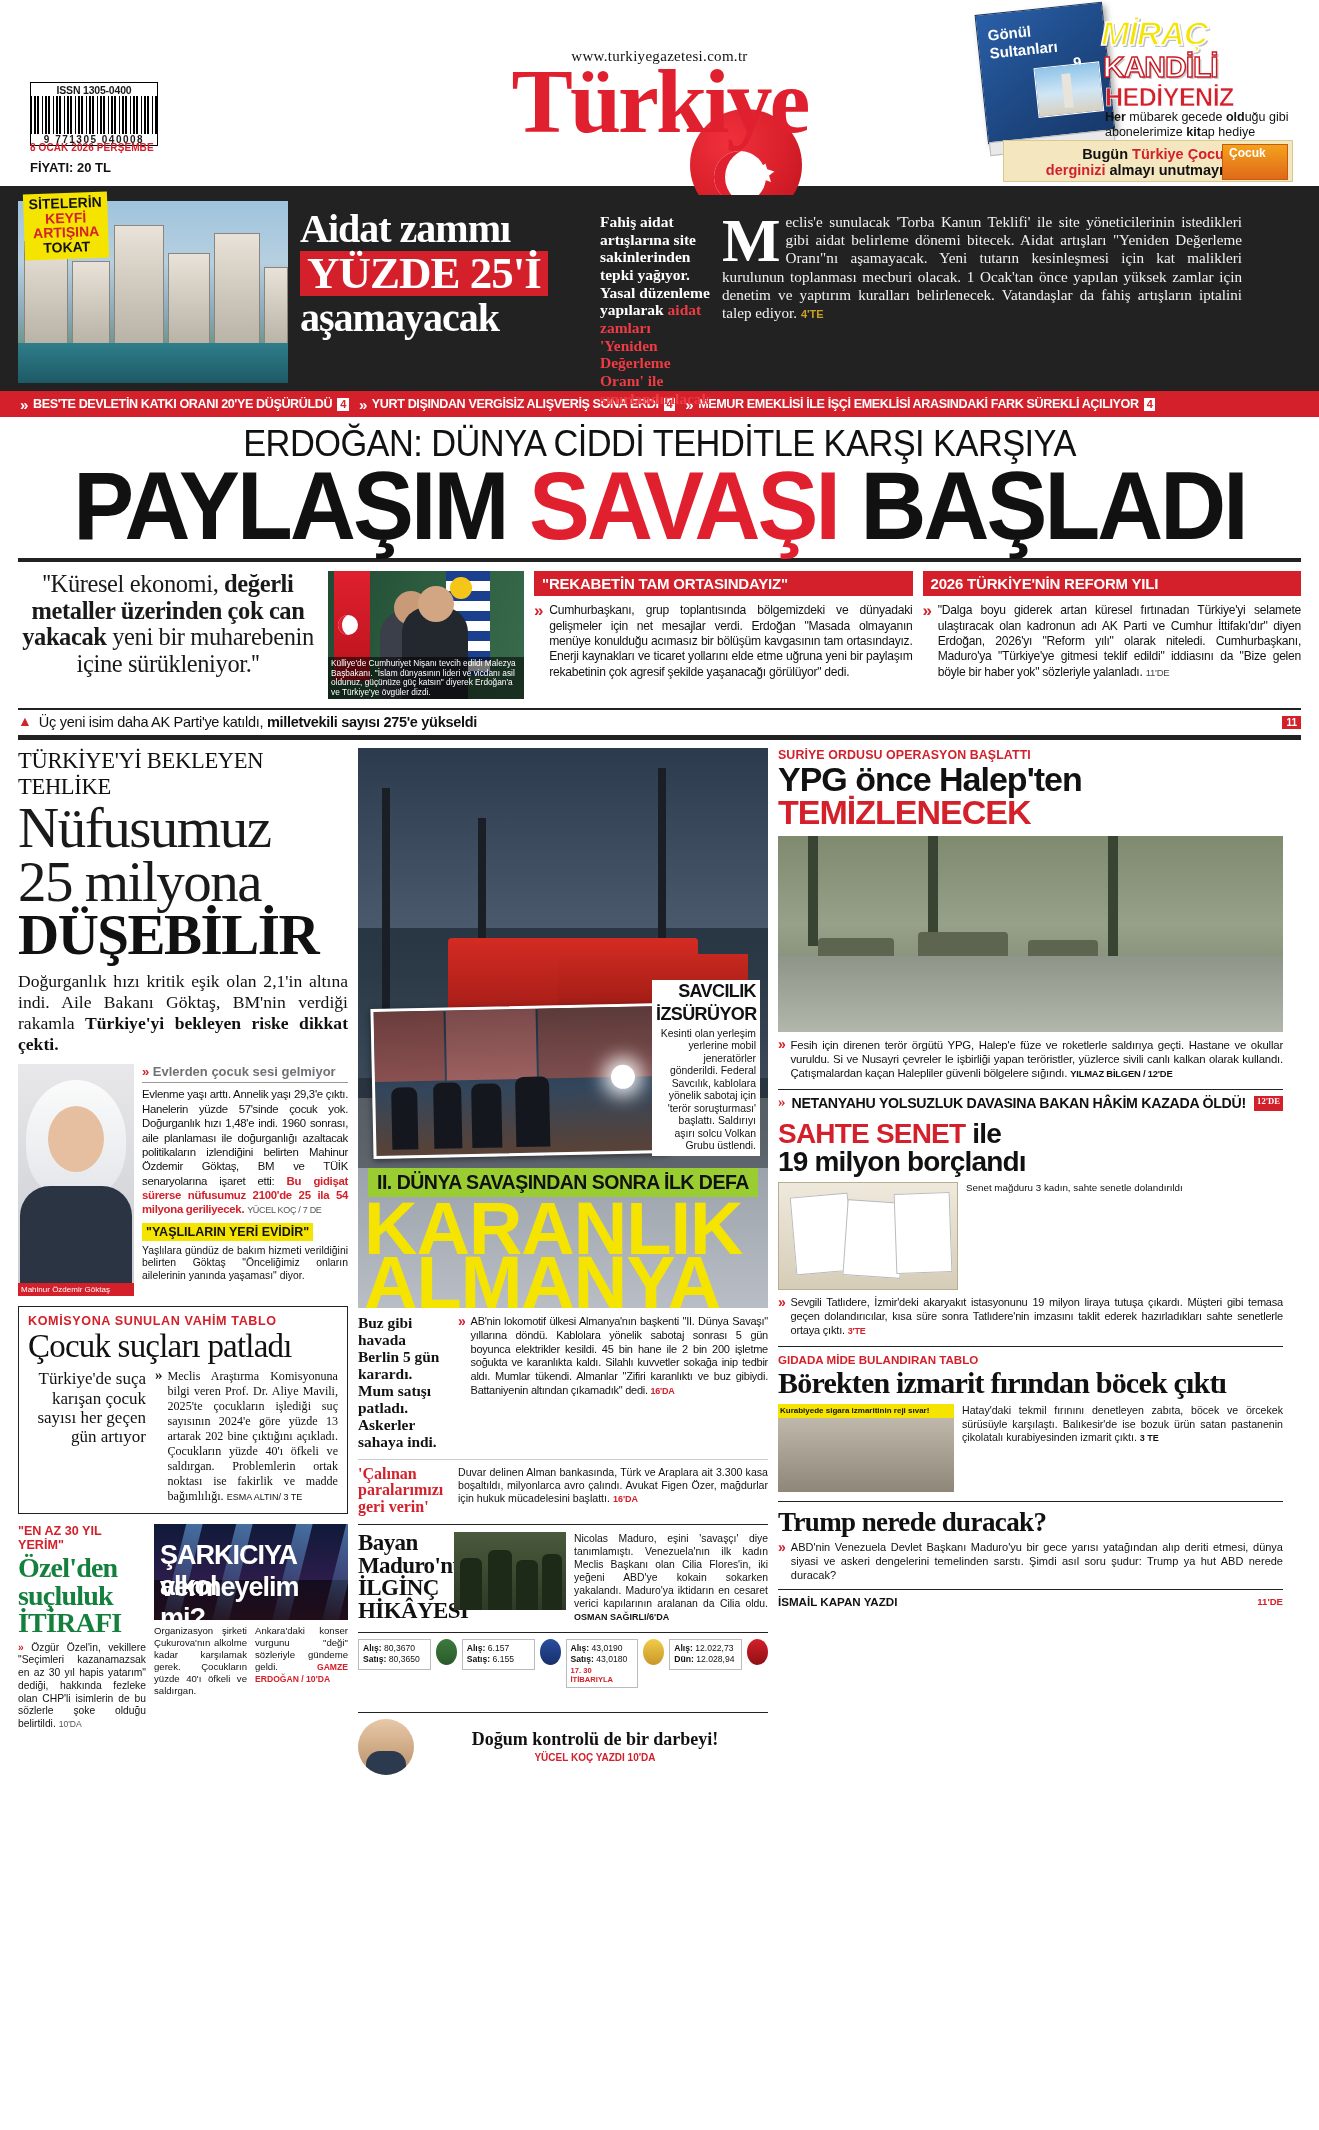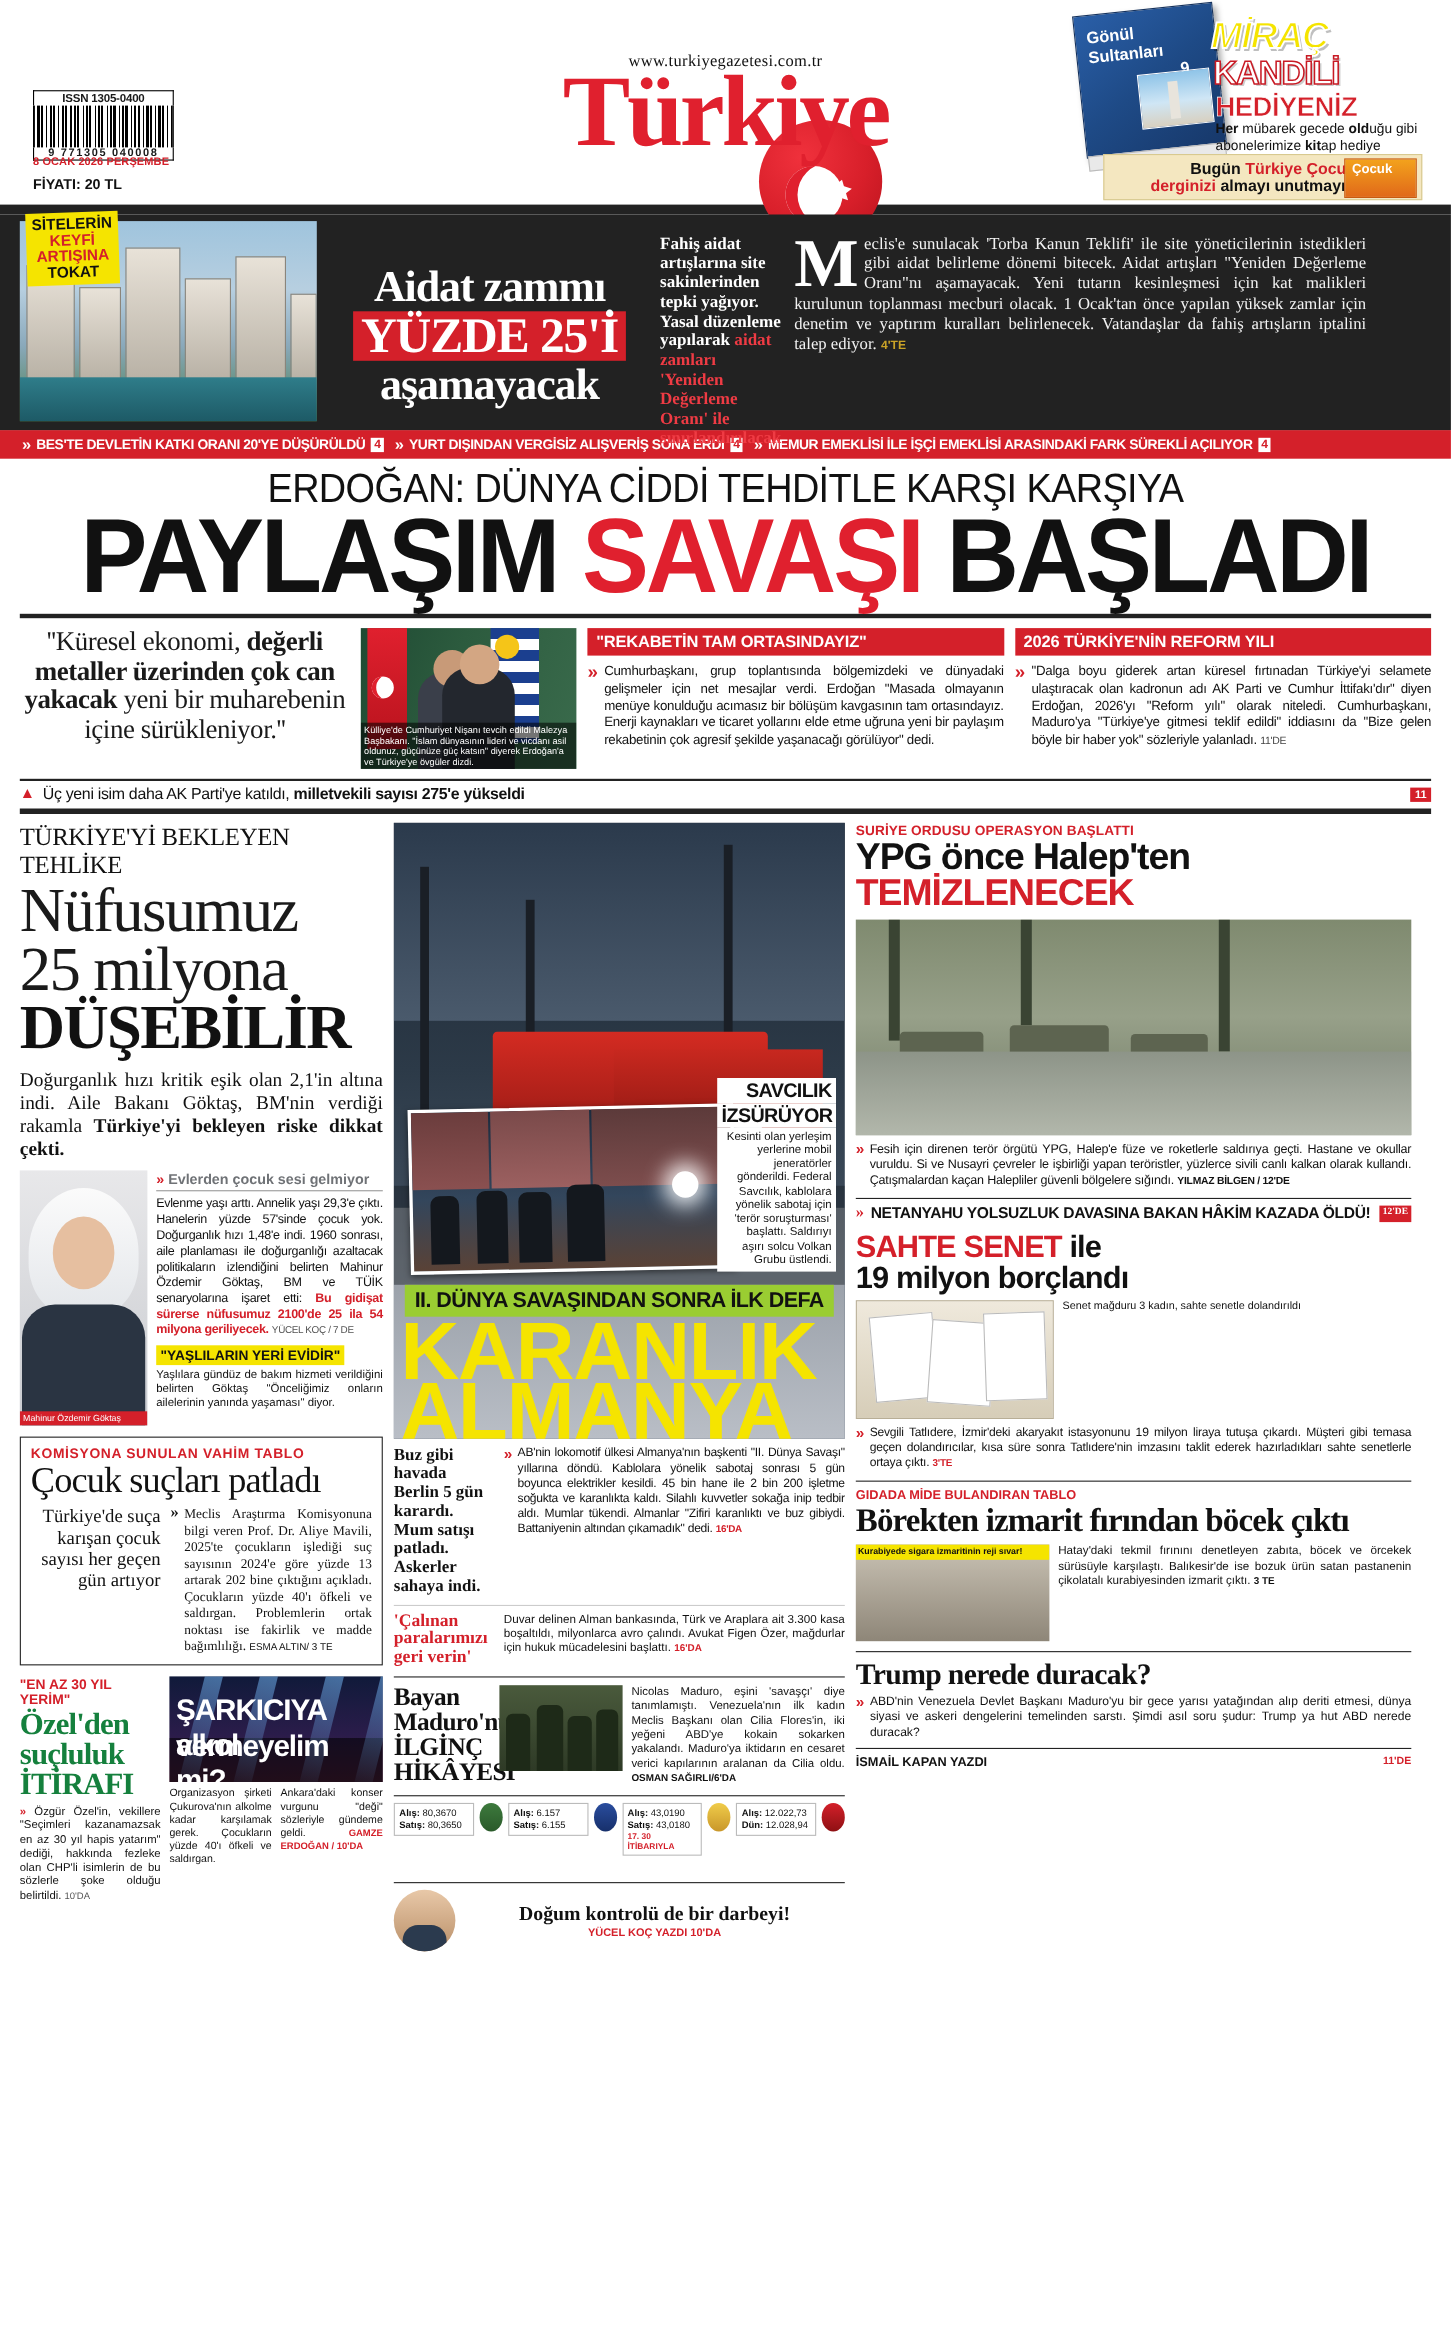--- a/index.html
+++ b/index.html
@@ -62,21 +62,21 @@
 
   
   .lead { position:relative; height:196px; background:#222; margin:0 -18px; }
   .lead-photo { position:absolute; left:18px; top:6px; width:270px; height:182px;
      background:linear-gradient(#9fc4dd 0%, #b7cfe0 34%, #8aa9bb 62%, #4a7f4e 100%); overflow:hidden; }
   .lead-photo .bl { position:absolute; bottom:38px; background:linear-gradient(#e8e2d8,#b9b2a6); border:1px solid #8b857b; }
   .lead-photo .water { position:absolute; left:0; bottom:0; width:100%; height:40px; background:linear-gradient(#2f7d8a,#1d5a66); }
   .lead-badge { position:absolute; left:24px; top:-2px; width:84px; background:#f5e400; padding:3px 4px 5px; z-index:4;
      font-family:"Liberation Sans",sans-serif; font-weight:700; font-size:14px; line-height:1.04; text-align:center; color:#d4202a; transform:rotate(-2deg); }
   .lead-badge .blk { color:#111; }
-  .lead-title { position:absolute; left:300px; top:14px; width:290px; text-align:center;margin-top:32px; }
+  .lead-title { position:absolute; left:300px; top:14px; width:290px; text-align:left; }
   .lt1 { font-family:"Liberation Serif",serif; font-weight:700; font-size:40px; color:#fff; line-height:0.98; letter-spacing:-1px; }
   .lt2 { display:inline-block; margin-top:3px; background:#d4202a; color:#fff; font-family:"Liberation Serif",serif; font-weight:700; font-size:45px; line-height:1.0; padding:0 7px; letter-spacing:-1px;}
   .lt3 { font-family:"Liberation Serif",serif; font-weight:700; font-size:40px; color:#fff; line-height:1.02; letter-spacing:-1px; margin-top:2px;}
   .lead-kicker { position:absolute; left:600px; top:18px; width:110px; font-family:"Liberation Serif",serif; font-weight:700; font-size:15.5px; line-height:1.14; color:#fff; }
   .lead-kicker .rd { color:#ef3b44; }
   .lead-body { position:absolute; left:722px; top:18px; width:520px; font-family:"Liberation Serif",serif; font-size:15.2px; line-height:1.2; color:#f2f2f2; text-align:justify; }
   .lead-body .drop { float:left; font-size:62px; line-height:0.78; font-weight:700; padding:3px 5px 0 0; color:#fff; }
   .lead-body .pg { color:#c9a227; font-family:"Liberation Sans",sans-serif; font-weight:700; font-size:11px; }
 
   

